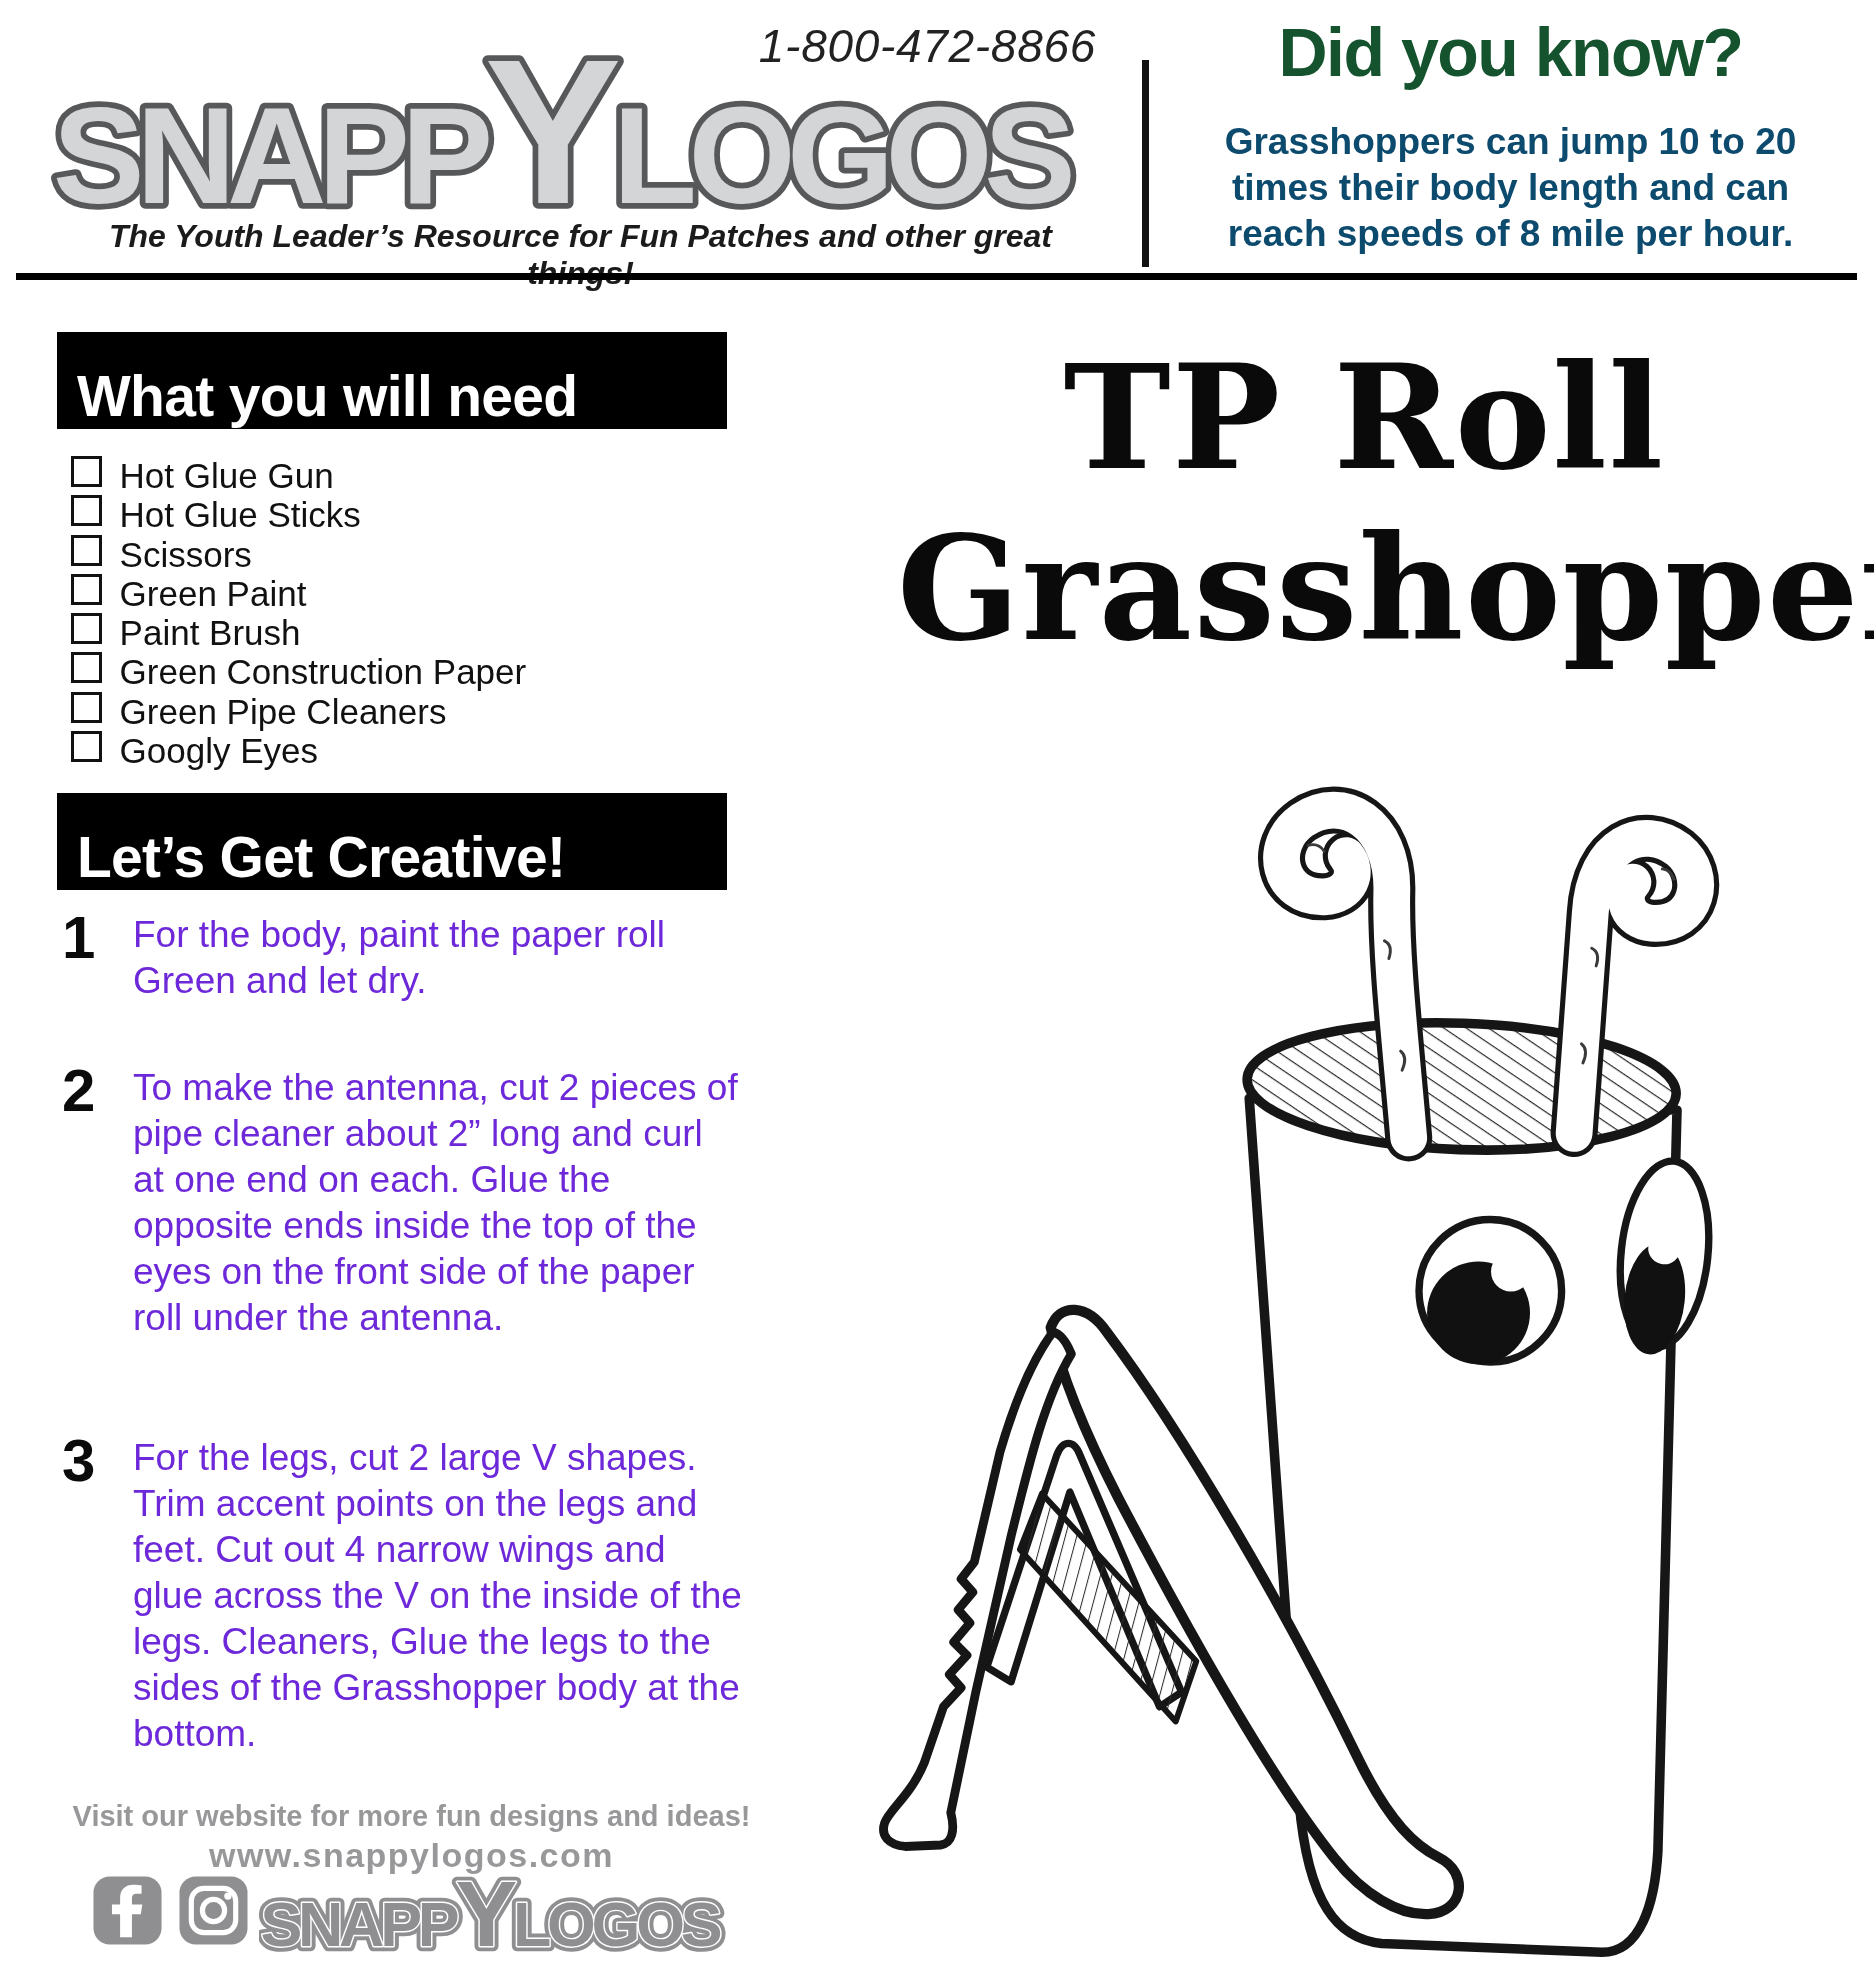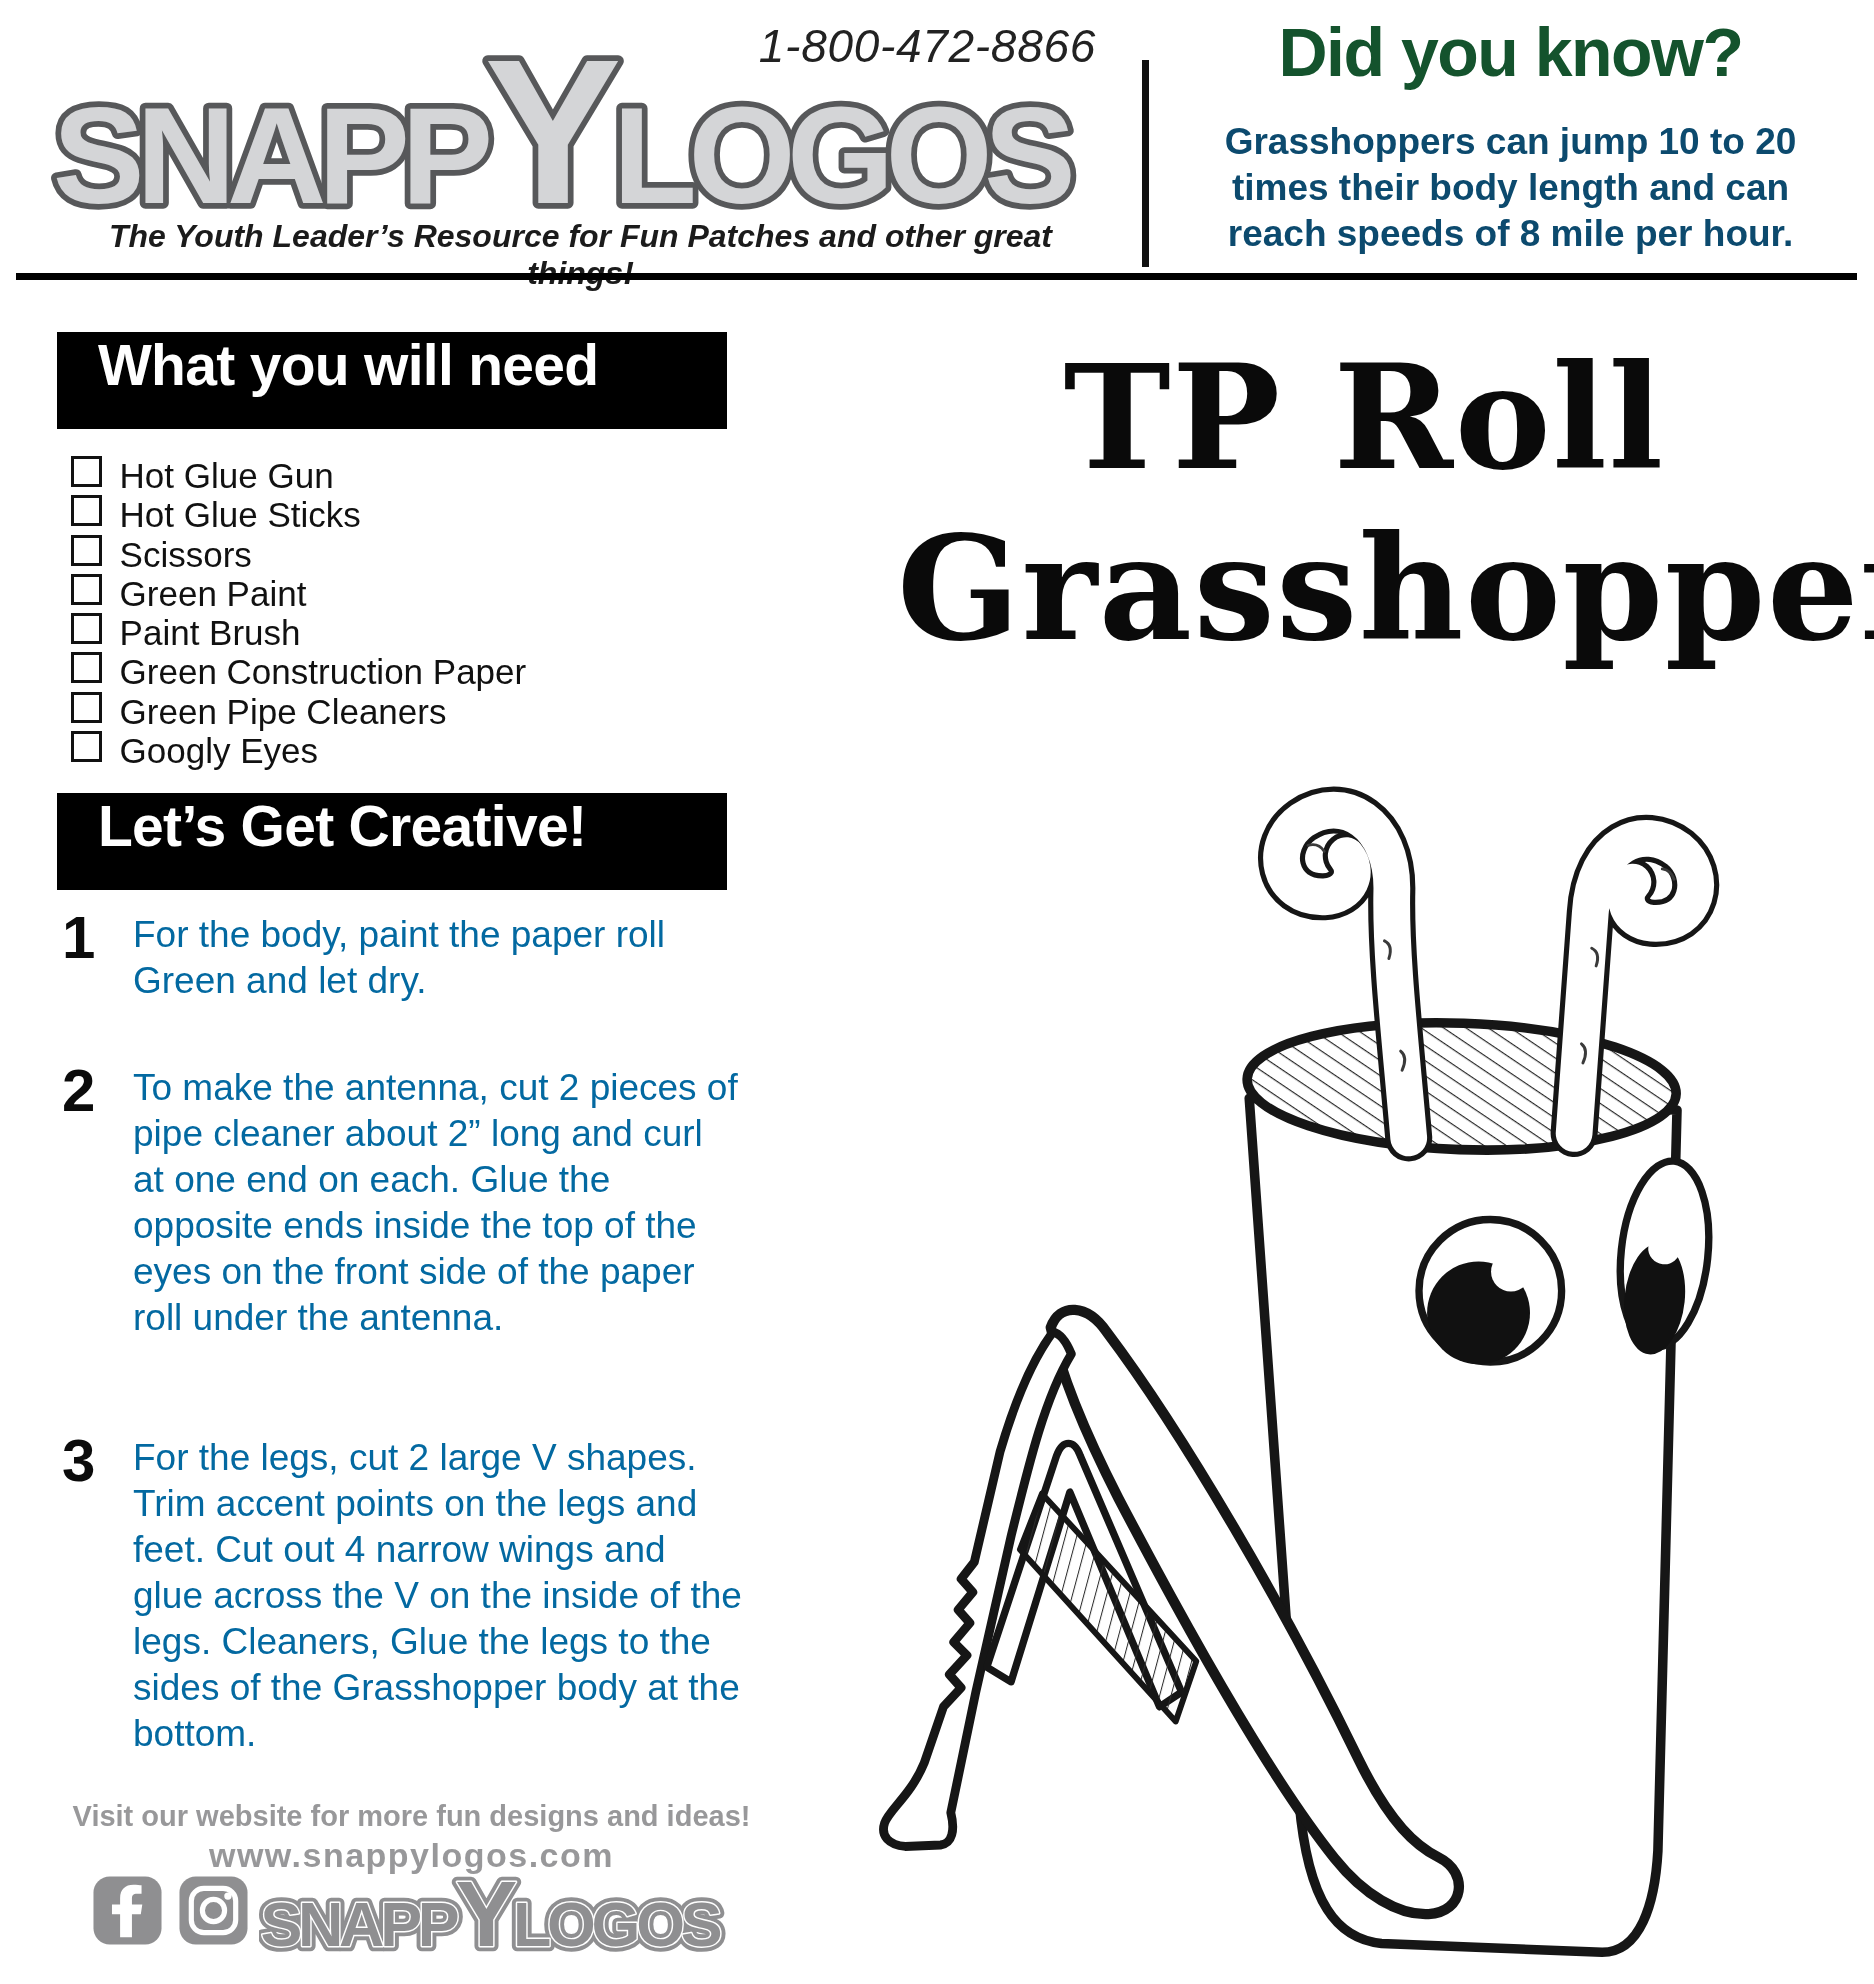--- a/index.html
+++ b/index.html
@@ -13,34 +13,34 @@
   .tagline{position:absolute;left:66px;top:218px;width:1029px;text-align:center;
            font-size:32px;font-weight:bold;font-style:italic;color:#1b1b1b;}
   .vdivider{position:absolute;left:1142px;top:60px;width:6.6px;height:207px;background:#111;}
   .dyk{position:absolute;left:1187px;top:13.2px;width:647px;text-align:center;}
   .dyk-title{font-size:68px;font-weight:bold;letter-spacing:-1.5px;color:#14532d;}
   .dyk-lines{margin-top:28px;font-size:37px;font-weight:bold;line-height:46px;color:#0c4a6e;}
   .hrule{position:absolute;left:16px;top:273px;width:1841px;height:7.4px;background:#000;}
 
   
   .blackbar{position:absolute;left:57px;width:670px;height:97px;background:#000;
-            display:flex;align-items:flex-start;padding-left:41px;box-sizing:border-box;}
+            display:flex;align-items:flex-end;padding-left:20px;box-sizing:border-box;}
   .blackbar span{color:#fff;font-size:57px;font-weight:bold;letter-spacing:-0.7px;}
   .bar-need{top:332px;}
   .bar-create{top:793px;}
 
   .checklist{position:absolute;left:71px;top:456px;width:698px;}
   .check-item{display:flex;align-items:flex-start;margin-bottom:10.3px;height:29px;}
   .checkbox{width:25px;height:25px;border:3.7px solid #111;background:#fff;flex:0 0 auto;}
   .check-label{margin-left:17.6px;font-size:35px;color:#111;white-space:nowrap;}
 
   .step{position:absolute;left:62px;width:790px;display:flex;}
   .step-num{width:71px;flex:0 0 auto;font-size:60px;font-weight:bold;color:#0b0b0b;
             line-height:51px;letter-spacing:-1.5px;}
-  .step-text{font-size:37px;line-height:46px;color:#0369a1;}
+  .step-text{font-size:37px;line-height:46px;color:#6d28d9;}
   .step-1{top:912px;}
   .step-2{top:1065px;}
   .step-3{top:1435px;}
 
   
   .visit{position:absolute;left:44px;top:1800px;width:735px;text-align:center;
          font-size:29px;font-weight:bold;color:#98989a;}
   .siteurl{position:absolute;left:44px;top:1836px;width:735px;text-align:center;
          font-size:34px;font-weight:bold;color:#98989a;letter-spacing:1.5px;}
   .social{position:absolute;left:92px;top:1875px;width:71px;height:71px;}

